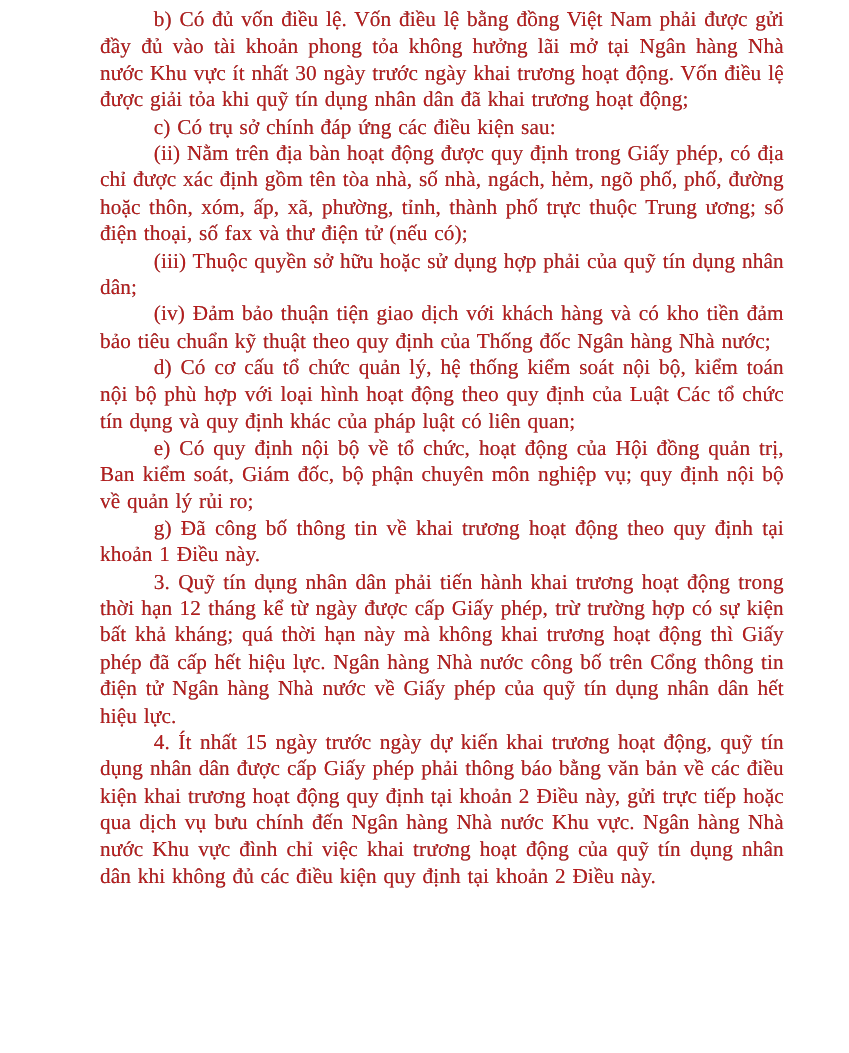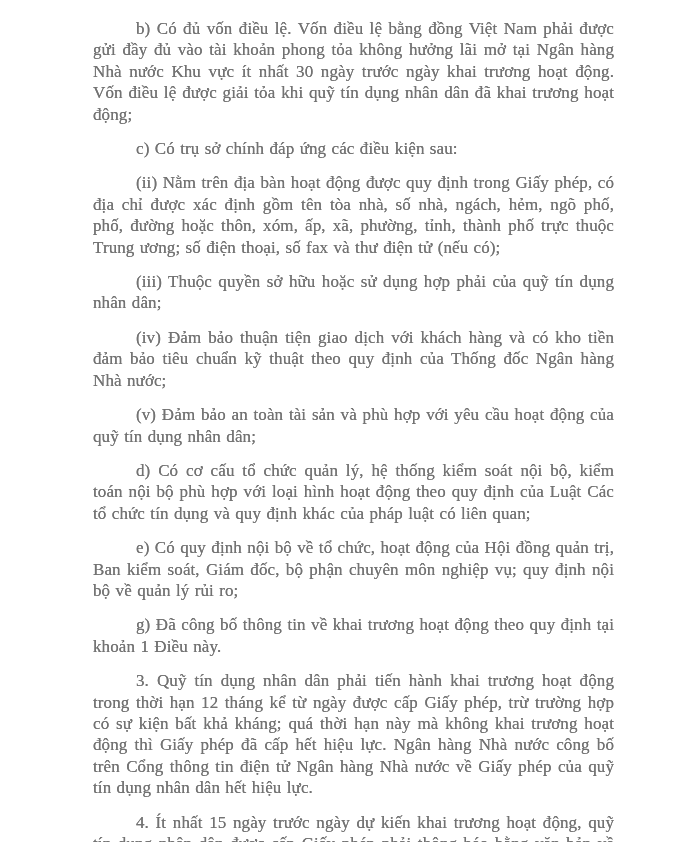--- a/index.html
+++ b/index.html
@@ -13,41 +13,40 @@
     background: #ffffff;
   }
   .page {
     box-sizing: border-box;
     width: 679px;
     height: 842px;
     background: #ffffff;
     padding: 5px 52px 6px 80px;
   }
   .para {
-    margin: 13px;
+    margin: 0;
     font-family: "Liberation Serif", "DejaVu Serif", serif;
     font-size: 17px;
     line-height: 21.4px;
-    color: #737373;
+    color: #b91c1c;
     text-align: justify;
     text-indent: 43px;
     
     text-shadow: 0 0 0.45px rgba(10,10,10,0.55);
     letter-spacing: 0.1px;
     word-spacing: 1px;
   }
 </style>
 </head>
 <body>
 
 <div class="page">
   <p class="para">b) Có đủ vốn điều lệ. Vốn điều lệ bằng đồng Việt Nam phải được gửi đầy đủ vào tài khoản phong tỏa không hưởng lãi mở tại Ngân hàng Nhà nước Khu vực ít nhất 30 ngày trước ngày khai trương hoạt động. Vốn điều lệ được giải tỏa khi quỹ tín dụng nhân dân đã khai trương hoạt động;</p>
   <p class="para">c) Có trụ sở chính đáp ứng các điều kiện sau:</p>
   <p class="para">(ii) Nằm trên địa bàn hoạt động được quy định trong Giấy phép, có địa chỉ được xác định gồm tên tòa nhà, số nhà, ngách, hẻm, ngõ phố, phố, đường hoặc thôn, xóm, ấp, xã, phường, tỉnh, thành phố trực thuộc Trung ương; số điện thoại, số fax và thư điện tử (nếu có);</p>
   <p class="para">(iii) Thuộc quyền sở hữu hoặc sử dụng hợp phải của quỹ tín dụng nhân dân;</p>
   <p class="para">(iv) Đảm bảo thuận tiện giao dịch với khách hàng và có kho tiền đảm bảo tiêu chuẩn kỹ thuật theo quy định của Thống đốc Ngân hàng Nhà nước;</p>
-  <p class="para">(v) Đảm bảo an toàn tài sản và phù hợp với yêu cầu hoạt động của quỹ tín dụng nhân dân;</p>
   <p class="para">d) Có cơ cấu tổ chức quản lý, hệ thống kiểm soát nội bộ, kiểm toán nội bộ phù hợp với loại hình hoạt động theo quy định của Luật Các tổ chức tín dụng và quy định khác của pháp luật có liên quan;</p>
   <p class="para">e) Có quy định nội bộ về tổ chức, hoạt động của Hội đồng quản trị, Ban kiểm soát, Giám đốc, bộ phận chuyên môn nghiệp vụ; quy định nội bộ về quản lý rủi ro;</p>
   <p class="para">g) Đã công bố thông tin về khai trương hoạt động theo quy định tại khoản 1 Điều này.</p>
   <p class="para">3. Quỹ tín dụng nhân dân phải tiến hành khai trương hoạt động trong thời hạn 12 tháng kể từ ngày được cấp Giấy phép, trừ trường hợp có sự kiện bất khả kháng; quá thời hạn này mà không khai trương hoạt động thì Giấy phép đã cấp hết hiệu lực. Ngân hàng Nhà nước công bố trên Cổng thông tin điện tử Ngân hàng Nhà nước về Giấy phép của quỹ tín dụng nhân dân hết hiệu lực.</p>
   <p class="para">4. Ít nhất 15 ngày trước ngày dự kiến khai trương hoạt động, quỹ tín dụng nhân dân được cấp Giấy phép phải thông báo bằng văn bản về các điều kiện khai trương hoạt động quy định tại khoản 2 Điều này, gửi trực tiếp hoặc qua dịch vụ bưu chính đến Ngân hàng Nhà nước Khu vực. Ngân hàng Nhà nước Khu vực đình chỉ việc khai trương hoạt động của quỹ tín dụng nhân dân khi không đủ các điều kiện quy định tại khoản 2 Điều này.</p>
 </div>
 
 </body></html>

